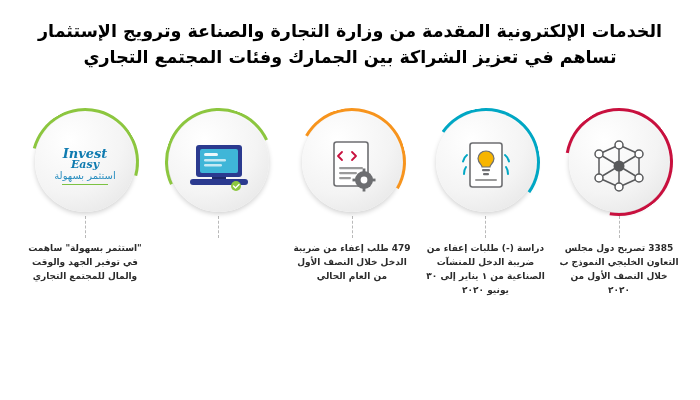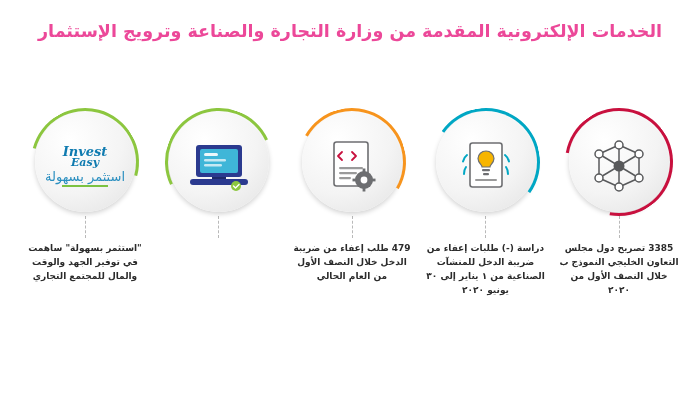--- a/index.html
+++ b/index.html
@@ -24,21 +24,21 @@
     position: absolute;
     top: 18px;
     left: 0;
     width: 700px;
     text-align: center;
     direction: rtl;
   }
   .header .line {
     font-size: 17.5px;
     font-weight: bold;
-    color: #ec4899;
+    color: #000000;
     line-height: 1.5;
     letter-spacing: 0px;
     white-space: nowrap;
   }
   .cards {
     position: absolute;
     top: 112px;
     left: 22px;
     width: 660px;
     height: 230px;
@@ -115,39 +115,40 @@
     font-family: "DejaVu Serif", "Liberation Serif", serif;
     font-style: italic;
     font-size: 11px;
     font-weight: bold;
     color: #0f7bb0;
     display: block;
     margin-top: -2px;
   }
   .logo-ar {
     display: block;
-    font-size: 13px;
+    font-size: 10px;
     color: #2b8fc0;
     direction: rtl;
     margin-top: 1px;
   }
   .logo-bar {
     width: 46px;
     height: 1.5px;
     background: #7cc242;
     margin: 2px auto 0;
   }
 </style>
 </head>
 <body>
 
 <div class="page">
 
   <div class="header">
     <div class="line">الخدمات الإلكترونية المقدمة من وزارة التجارة والصناعة وترويج الإستثمار</div>
+    <div class="line">تساهم في تعزيز الشراكة بين الجمارك وفئات المجتمع التجاري</div>
   </div>
 
   <div class="cards">
 
     <div class="card">
       <div class="circle-wrap">
         <div class="circle"></div>
         <div class="ring" style="border-top-color:#8cc63f;border-right-color:#8cc63f;border-bottom-color:transparent;border-left-color:transparent;transform:rotate(-30deg);"></div>
         <div class="icon-holder">
           <div class="logo-text">

